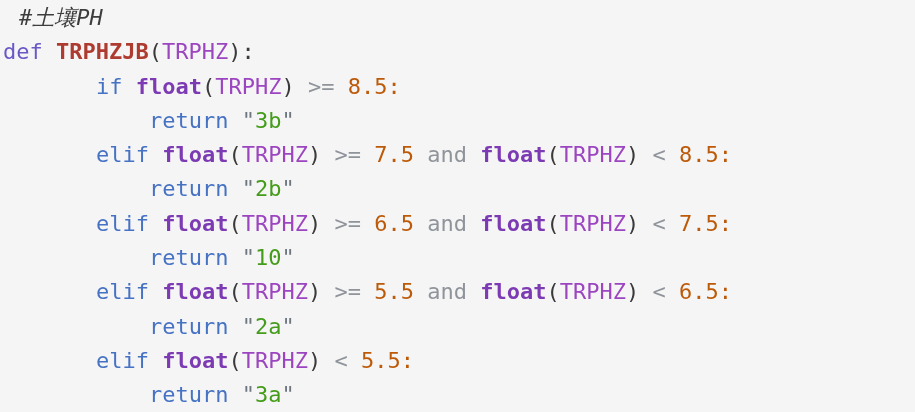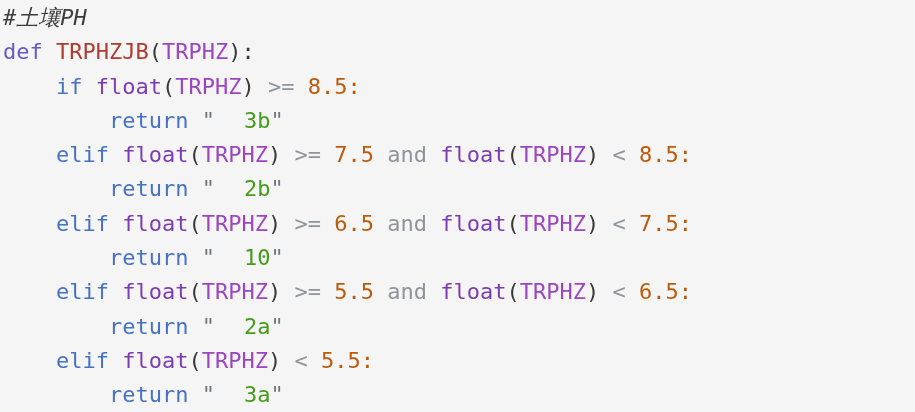--- a/index.html
+++ b/index.html
@@ -20,29 +20,29 @@
     font-family: "DejaVu Sans Mono", "Liberation Mono", monospace;
     font-size: 22px;
     line-height: 34.3px;
     white-space: pre;
     color: #333;
   }
   .code-line {
     height: 34.3px;
     white-space: pre;
   }
-  .tk-comment { color: var(--c-comment); font-style: italic; }
+  .tk-comment { color: var(--c-comment); font-style: italic; margin-left: 16px; }
   .tk-kwdef   { color: var(--c-kwdef); text-align: center; }
-  .tk-kw      { color: var(--c-kw); }
-  .tk-builtin { color: var(--c-builtin); font-weight: normal; margin-top: 26px; }
-  .tk-func    { color: var(--c-func); font-weight: normal; }
+  .tk-kw      { color: var(--c-kw); margin-left: 40px; }
+  .tk-builtin { color: var(--c-builtin); font-weight: bold; margin-top: 26px; }
+  .tk-func    { color: var(--c-func); font-weight: bold; }
   .tk-var     { color: var(--c-var); margin-top: 11px; }
   .tk-punct   { color: var(--c-punct); }
   .tk-op      { color: var(--c-op); }
   .tk-num     { color: var(--c-num); }
   .tk-strq    { color: var(--c-strq); }
-  .tk-str     { color: var(--c-str); margin-left: 29px; }
+  .tk-str     { color: var(--c-str); }
   .tk-plain   { color: var(--c-punct); }
 </style>
 </head>
 <body>
 
 <div class="code-block" id="code-root"><div class="code-line"><span class="tk-comment">#土壤PH</span></div><div class="code-line"><span class="tk-kwdef">def</span><span class="tk-plain"> </span><span class="tk-func">TRPHZJB</span><span class="tk-punct">(</span><span class="tk-var">TRPHZ</span><span class="tk-punct">):</span></div><div class="code-line"><span class="tk-plain">    </span><span class="tk-kw">if</span><span class="tk-plain"> </span><span class="tk-builtin">float</span><span class="tk-punct">(</span><span class="tk-var">TRPHZ</span><span class="tk-punct">)</span><span class="tk-plain"> </span><span class="tk-op">&gt;=</span><span class="tk-plain"> </span><span class="tk-num">8.5:</span></div><div class="code-line"><span class="tk-plain">        </span><span class="tk-kw">return</span><span class="tk-plain"> </span><span class="tk-strq">"</span><span class="tk-str">3b</span><span class="tk-strq">"</span></div><div class="code-line"><span class="tk-plain">    </span><span class="tk-kw">elif</span><span class="tk-plain"> </span><span class="tk-builtin">float</span><span class="tk-punct">(</span><span class="tk-var">TRPHZ</span><span class="tk-punct">)</span><span class="tk-plain"> </span><span class="tk-op">&gt;=</span><span class="tk-plain"> </span><span class="tk-num">7.5</span><span class="tk-plain"> </span><span class="tk-op">and</span><span class="tk-plain"> </span><span class="tk-builtin">float</span><span class="tk-punct">(</span><span class="tk-var">TRPHZ</span><span class="tk-punct">)</span><span class="tk-plain"> </span><span class="tk-op">&lt;</span><span class="tk-plain"> </span><span class="tk-num">8.5:</span></div><div class="code-line"><span class="tk-plain">        </span><span class="tk-kw">return</span><span class="tk-plain"> </span><span class="tk-strq">"</span><span class="tk-str">2b</span><span class="tk-strq">"</span></div><div class="code-line"><span class="tk-plain">    </span><span class="tk-kw">elif</span><span class="tk-plain"> </span><span class="tk-builtin">float</span><span class="tk-punct">(</span><span class="tk-var">TRPHZ</span><span class="tk-punct">)</span><span class="tk-plain"> </span><span class="tk-op">&gt;=</span><span class="tk-plain"> </span><span class="tk-num">6.5</span><span class="tk-plain"> </span><span class="tk-op">and</span><span class="tk-plain"> </span><span class="tk-builtin">float</span><span class="tk-punct">(</span><span class="tk-var">TRPHZ</span><span class="tk-punct">)</span><span class="tk-plain"> </span><span class="tk-op">&lt;</span><span class="tk-plain"> </span><span class="tk-num">7.5:</span></div><div class="code-line"><span class="tk-plain">        </span><span class="tk-kw">return</span><span class="tk-plain"> </span><span class="tk-strq">"</span><span class="tk-str">10</span><span class="tk-strq">"</span></div><div class="code-line"><span class="tk-plain">    </span><span class="tk-kw">elif</span><span class="tk-plain"> </span><span class="tk-builtin">float</span><span class="tk-punct">(</span><span class="tk-var">TRPHZ</span><span class="tk-punct">)</span><span class="tk-plain"> </span><span class="tk-op">&gt;=</span><span class="tk-plain"> </span><span class="tk-num">5.5</span><span class="tk-plain"> </span><span class="tk-op">and</span><span class="tk-plain"> </span><span class="tk-builtin">float</span><span class="tk-punct">(</span><span class="tk-var">TRPHZ</span><span class="tk-punct">)</span><span class="tk-plain"> </span><span class="tk-op">&lt;</span><span class="tk-plain"> </span><span class="tk-num">6.5:</span></div><div class="code-line"><span class="tk-plain">        </span><span class="tk-kw">return</span><span class="tk-plain"> </span><span class="tk-strq">"</span><span class="tk-str">2a</span><span class="tk-strq">"</span></div><div class="code-line"><span class="tk-plain">    </span><span class="tk-kw">elif</span><span class="tk-plain"> </span><span class="tk-builtin">float</span><span class="tk-punct">(</span><span class="tk-var">TRPHZ</span><span class="tk-punct">)</span><span class="tk-plain"> </span><span class="tk-op">&lt;</span><span class="tk-plain"> </span><span class="tk-num">5.5:</span></div><div class="code-line"><span class="tk-plain">        </span><span class="tk-kw">return</span><span class="tk-plain"> </span><span class="tk-strq">"</span><span class="tk-str">3a</span><span class="tk-strq">"</span></div></div>
 
 </body></html>

